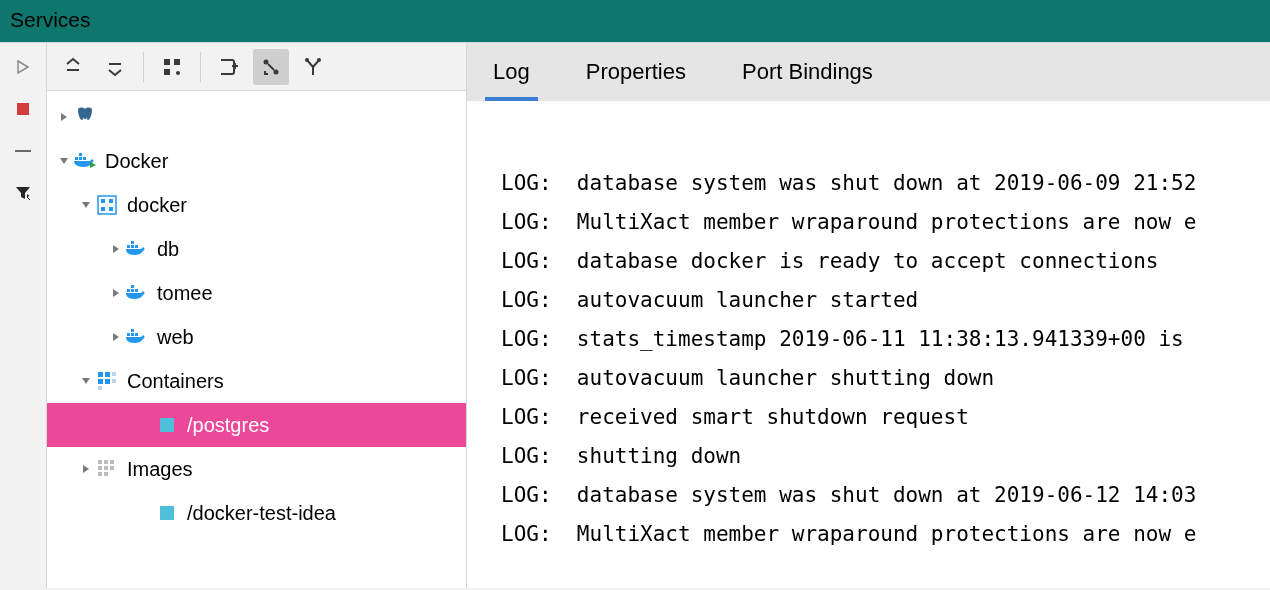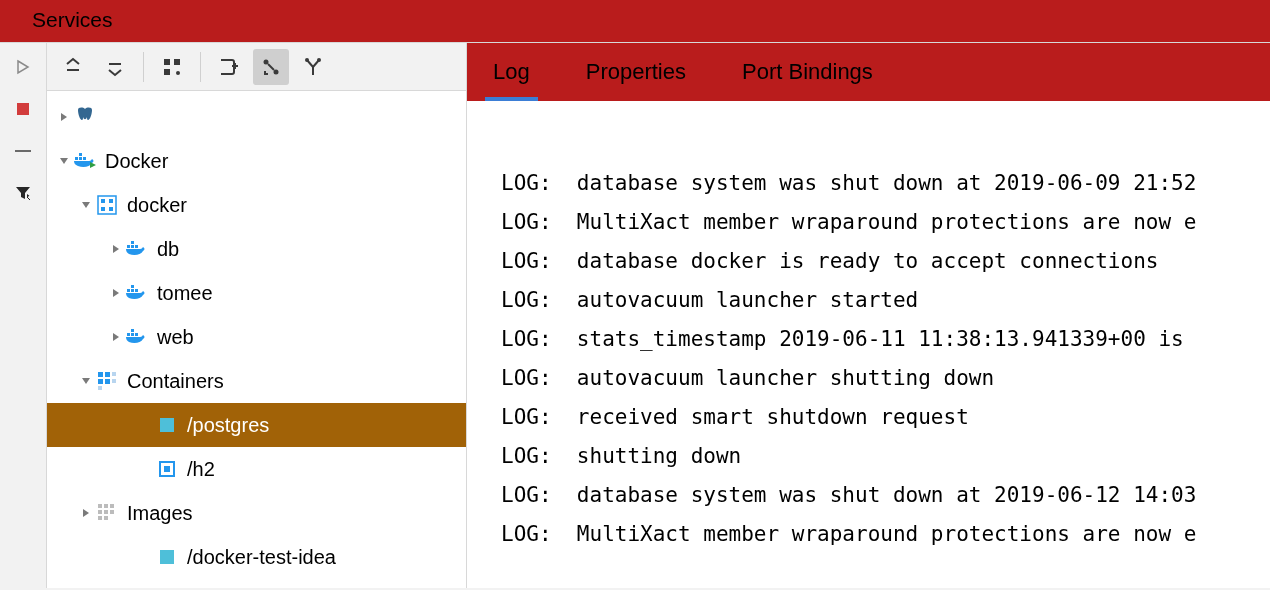--- a/index.html
+++ b/index.html
@@ -6,24 +6,24 @@
 body {
   font-family: -apple-system, "Segoe UI", "Helvetica Neue", Arial, sans-serif;
   font-size: 14px;
   color: #000;
   background: #f2f2f2;
   width: 1270px;
   height: 590px;
   overflow: hidden;
 }
 .panel-header {
-  padding: 8px 32px 10px;
+  padding: 8px 10px 10px;
   font-size: 21px;
   color: #000;
-  background: #b91c1c;
+  background: #0f766e;
 }
 .main {
   display: flex;
   height: calc(100% - 44px);
 }
 
 .gutter {
   width: 46px;
   display: flex;
   flex-direction: column;
@@ -67,21 +67,21 @@
   font-size: 20px;
 }
 .tree-row {
   display: flex;
   align-items: center;
   height: 44px;
   padding-right: 8px;
   white-space: nowrap;
   cursor: pointer;
 }
-.tree-row.selected { background: #a16207; color: #fff; }
+.tree-row.selected { background: #ec4899; color: #fff; }
 .twisty {
   width: 18px; height: 18px;
   display:flex; align-items:center; justify-content:center;
   flex-shrink:0;
 }
 .twisty svg { display:block; }
 .node-icon { width: 24px; height:24px; display:flex; align-items:center; justify-content:center; margin-right:8px; flex-shrink:0; }
 .node-label { }
 
 .ind0 { padding-left: 8px; }
@@ -96,21 +96,21 @@
   border-left: 1px solid #d8d8d8;
   display:flex;
   flex-direction: column;
 }
 .tabs {
   height: 58px;
   display:flex;
   align-items:flex-end;
   padding: 0 18px;
   gap: 40px;
-  background:#b91c1c;
+  background:#e5e5e5;
 }
 .tab {
   padding: 14px 8px 12px;
   font-size: 22px;
   color:#000;
   cursor:pointer;
   border-bottom: 4px solid transparent;
 }
 .tab.active { border-bottom-color: #3b7ed6; }
 .log {
@@ -335,30 +335,20 @@
       <div class="tree-row ind3 selected">
         <span class="twisty"></span>
         <span class="node-icon">
           <svg width="16" height="16" viewBox="0 0 16 16">
               <rect x="1" y="1" width="14" height="14" fill="#4ebfd9"></rect>
             </svg>
         </span>
         <span class="node-label">/postgres</span>
       </div>
 
-      <div class="tree-row ind3">
-        <span class="twisty"></span>
-        <span class="node-icon">
-          <svg width="16" height="16" viewBox="0 0 16 16">
-              <rect x="1" y="1" width="14" height="14" fill="none" stroke="#2396ed" stroke-width="2"></rect>
-              <rect x="5" y="5" width="6" height="6" fill="#2396ed"></rect>
-            </svg>
-        </span>
-        <span class="node-label">/h2</span>
-      </div>
 
       <div class="tree-row ind1">
         <span class="twisty">
             <svg width="10" height="10" viewBox="0 0 10 10">
               <path d="M2 1 L8 5 L2 9 Z" fill="#7a7a7a"></path>
             </svg>
           </span>
         <span class="node-icon">
           <svg width="20" height="20" viewBox="0 0 20 20">
               <rect x="1" y="1" width="4" height="4" fill="#bcbcbc"></rect>

